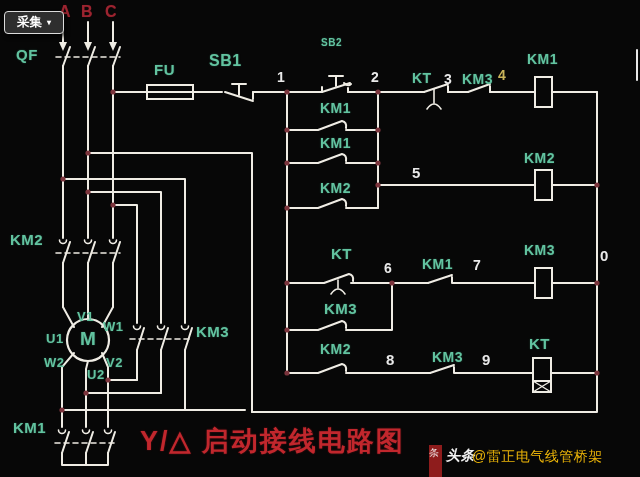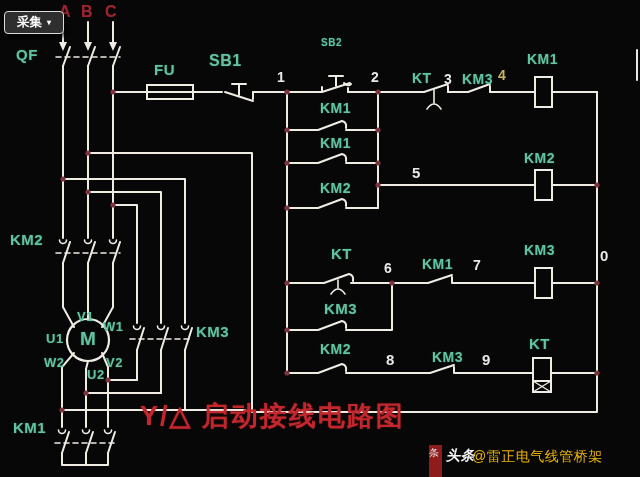--- a/index.html
+++ b/index.html
@@ -245,19 +245,19 @@
   <span class="lbl green" style="left:13px;top:420px;font-size:15px">KM1</span>
   <span class="lbl green" style="left:80px;top:329px;font-size:19px">M</span>
 
   <span class="lbl green" style="left:46px;top:332px;font-size:13px">U1</span>
   <span class="lbl green" style="left:77px;top:310px;font-size:13px">V1</span>
   <span class="lbl green" style="left:103px;top:320px;font-size:13px">W1</span>
   <span class="lbl green" style="left:44px;top:356px;font-size:13px">W2</span>
   <span class="lbl green" style="left:87px;top:368px;font-size:13px">U2</span>
   <span class="lbl green" style="left:106px;top:356px;font-size:13px">V2</span>
 
-  <span class="lbl title" style="left:140px;top:403px">Y/△ 启动接线电路图</span>
+  <span class="lbl title" style="left:140px;top:428px">Y/△ 启动接线电路图</span>
 
   <div class="badge">条</div>
   <span class="lbl wm-brand" style="left:446px;top:448px;font-size:14px">头条</span>
   <span class="lbl wm-handle" style="left:472px;top:449px;font-size:14px">@雷正电气线管桥架</span>
 
 </div>
 
 </body></html>

